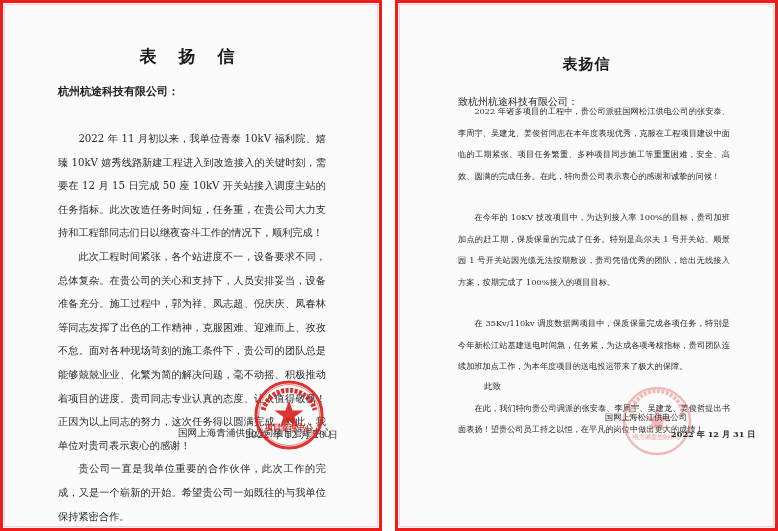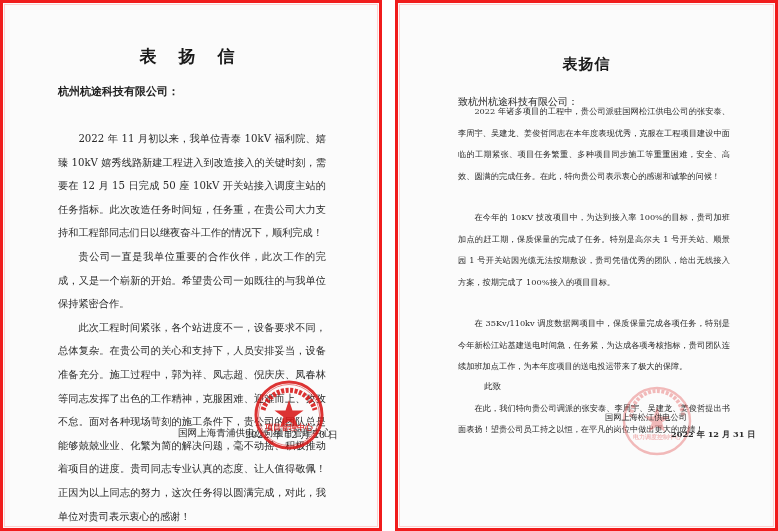--- a/index.html
+++ b/index.html
@@ -47,22 +47,22 @@
     #right .seal-text { top: 52px; font-size: 6px; color: #e04040; }
   </style>
 </head>
 <body>
 
 <div id="left" class="panel">
   <div class="title">表 扬 信</div>
   <div class="recipient">杭州杭途科技有限公司：</div>
   <div class="body">
     <p>2022 年 11 月初以来，我单位青泰 10kV 福利院、嬉臻 10kV 嬉秀线路新建工程进入到改造接入的关键时刻，需要在 12 月 15 日完成 50 座 10kV 开关站接入调度主站的任务指标。此次改造任务时间短，任务重，在贵公司大力支持和工程部同志们日以继夜奋斗工作的情况下，顺利完成！</p>
+    <p>此次工程时间紧张，各个站进度不一，设备要求不同，总体复杂。在贵公司的关心和支持下，人员安排妥当，设备准备充分。施工过程中，郭为祥、凤志超、倪庆庆、凤春林等同志发挥了出色的工作精神，克服困难、迎难而上、孜孜不怠。面对各种现场苛刻的施工条件下，贵公司的团队总是能够兢兢业业、化繁为简的解决问题，毫不动摇、积极推动着项目的进度。贵司同志专业认真的态度、让人值得敬佩！正因为以上同志的努力，这次任务得以圆满完成，对此，我单位对贵司表示衷心的感谢！</p>
     <p>贵公司一直是我单位重要的合作伙伴，此次工作的完成，又是一个崭新的开始。希望贵公司一如既往的与我单位保持紧密合作。</p>
-    <p>此次工程时间紧张，各个站进度不一，设备要求不同，总体复杂。在贵公司的关心和支持下，人员安排妥当，设备准备充分。施工过程中，郭为祥、凤志超、倪庆庆、凤春林等同志发挥了出色的工作精神，克服困难、迎难而上、孜孜不怠。面对各种现场苛刻的施工条件下，贵公司的团队总是能够兢兢业业、化繁为简的解决问题，毫不动摇、积极推动着项目的进度。贵司同志专业认真的态度、让人值得敬佩！正因为以上同志的努力，这次任务得以圆满完成，对此，我单位对贵司表示衷心的感谢！</p>
   </div>
   <div class="signer">国网上海青浦供电公司项目管理中心</div>
   <div class="date">2022 年 12 月 20 日</div>
   <div class="seal">
     <svg viewBox="0 0 72 90">
       <circle cx="36" cy="45" r="33" fill="none" stroke="#d81818" stroke-width="3"></circle>
       <circle cx="36" cy="45" r="30.5" fill="none" stroke="#d81818" stroke-width="0.6"></circle>
       <path d="M36 30 L39.5 40.5 L50.5 40.5 L41.6 47 L45 57.5 L36 51 L27 57.5 L30.4 47 L21.5 40.5 L32.5 40.5 Z" fill="#d81818"></path>
       <path d="M10 40 A27 27 0 0 1 62 40" fill="none" stroke="#d81818" stroke-width="5" stroke-dasharray="3 1.5"></path>
     </svg>

